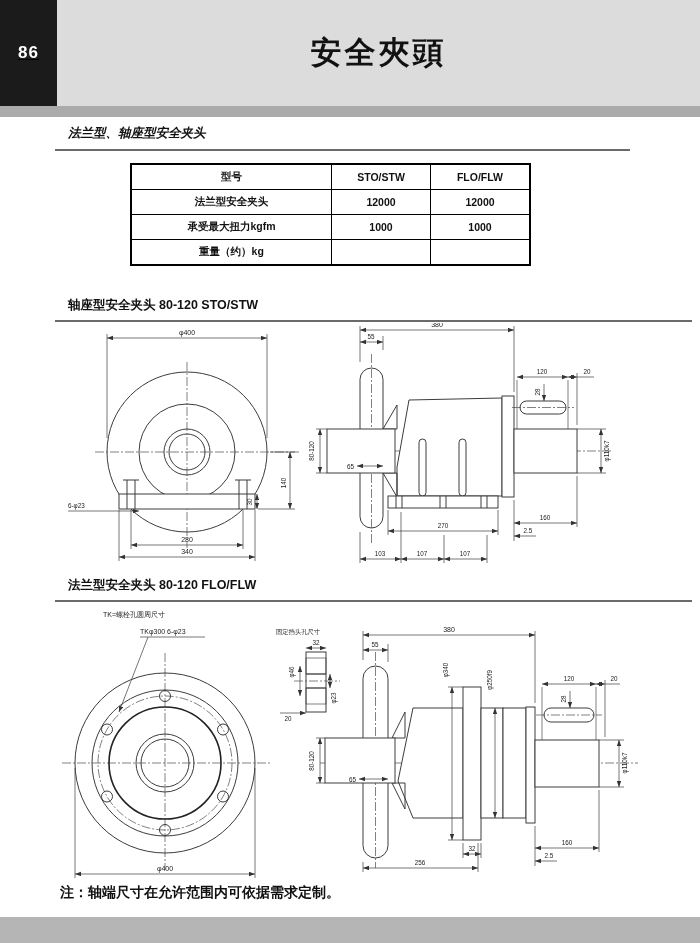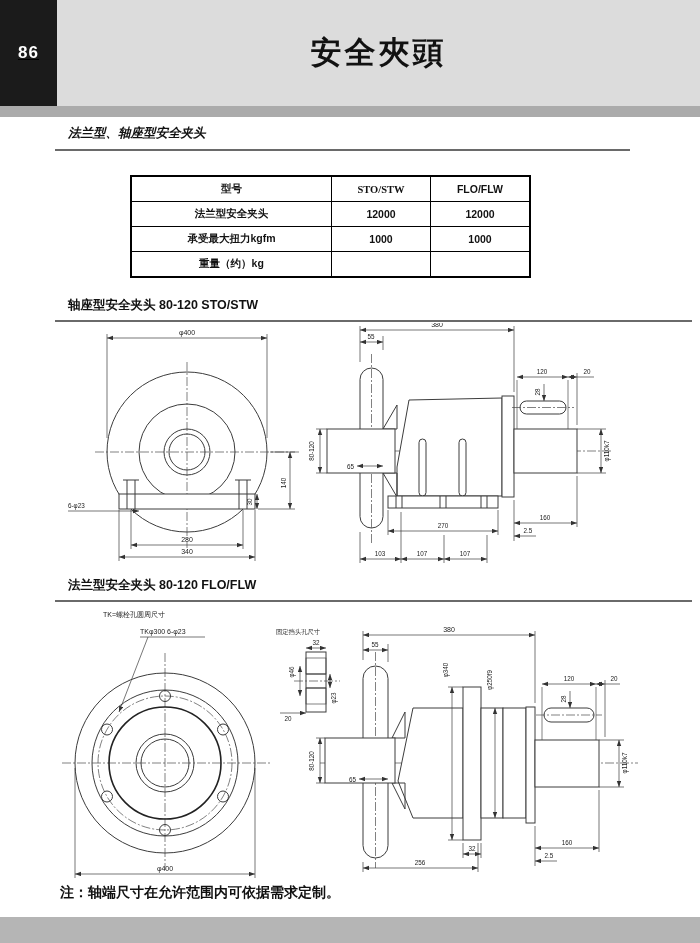--- a/index.html
+++ b/index.html
@@ -16,25 +16,25 @@
     align-items:center;justify-content:center;font-size:31px;font-weight:bold;color:#111;
     letter-spacing:3px;margin:0;border-radius:13px;}
   .gray-strip{position:absolute;left:0;top:106px;width:700px;height:11px;background:#ababab;}
   .bottom-bar{position:absolute;left:0;top:917px;width:700px;height:26px;background:#b5b5b5;}
 
   .sec-heading{position:absolute;font-size:12.5px;font-weight:bold;color:#111;white-space:nowrap;}
   .sec-rule{position:absolute;height:2px;background:#6a6a6a;}
 
   
   .spec-table{position:absolute;left:130px;top:163px;border-collapse:collapse;
-    table-layout:fixed;background:#fff;margin-top:12px;}
+    table-layout:fixed;background:#fff;}
   .spec-table td{border:1px solid #000;text-align:center;vertical-align:middle;
     font-size:10.5px;font-weight:bold;color:#111;height:24px;padding:0 2px;}
   .spec-table{border:2px solid #000;}
-  .col-label{width:195px;} .col-sto{width:94px;font-family:Liberation Serif, serif;} .col-flo{width:94px;}
+  .col-label{width:195px;} .col-sto{width:94px;} .col-flo{width:94px;}
 
   .foot-note{position:absolute;left:60px;top:884px;font-size:14px;font-weight:bold;color:#111;}
 
   svg{position:absolute;}
   .ln{stroke:#3c3c3c;stroke-width:1;fill:none;}
   .thin{stroke:#4a4a4a;stroke-width:0.7;fill:none;}
   .bold{stroke:#222;stroke-width:1.6;fill:none;}
   .cl{stroke:#4a4a4a;stroke-width:0.7;fill:none;stroke-dasharray:9 2 2 2;}
   .dim{stroke:#3c3c3c;stroke-width:0.7;fill:none;}
   .wf{fill:#ffffff;}

